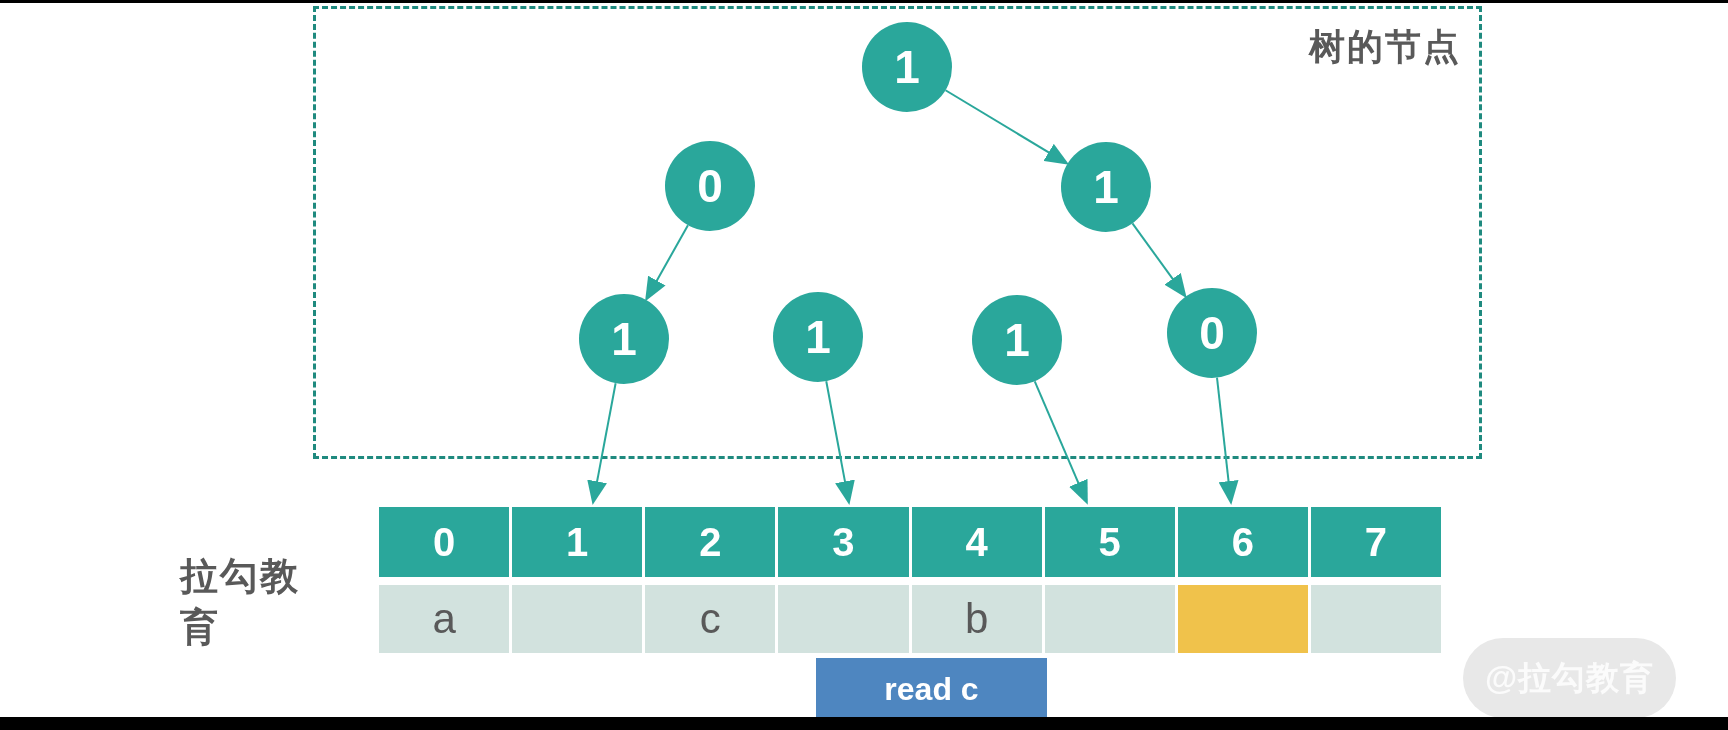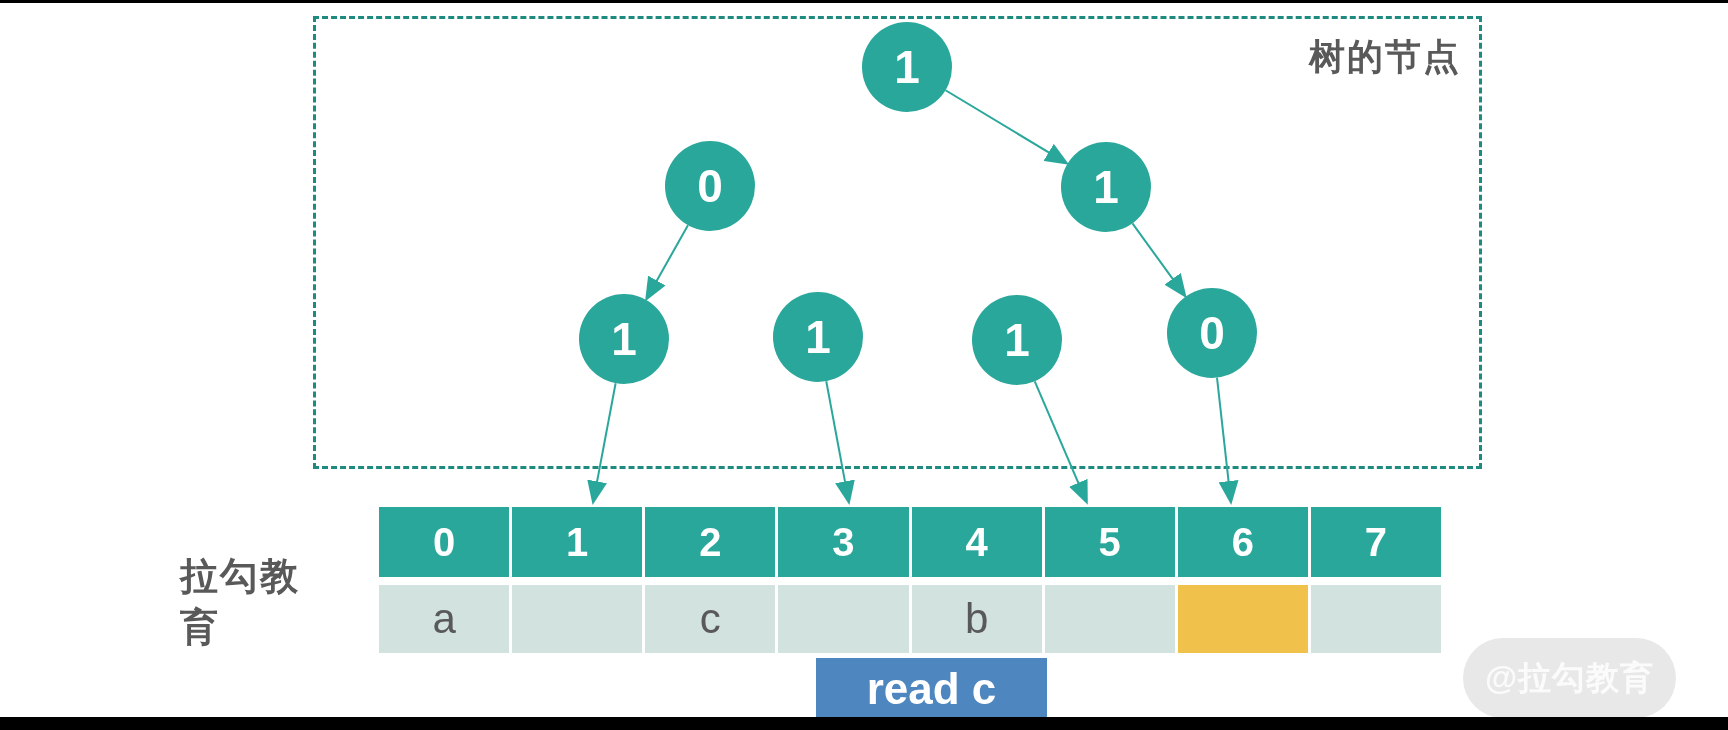--- a/index.html
+++ b/index.html
@@ -4,21 +4,21 @@
 <style>
   html,body{margin:0;padding:0;background:#fff;}
   #canvas{
     position:relative;width:1728px;height:730px;background:#ffffff;
     overflow:hidden;font-family:"Liberation Sans","DejaVu Sans",sans-serif;
   }
   .bar{position:absolute;left:0;width:1728px;background:#000;}
   #top-bar{top:0;height:3px;}
   #bottom-bar{top:717px;height:13px;z-index:9;}
   #tree-box{
-    position:absolute;left:313px;top:16px;width:1169px;height:453px;
+    position:absolute;left:313px;top:6px;width:1169px;height:453px;
     border:3px dashed #1f8a7f;box-sizing:border-box;
   }
   #tree-box-label{
     position:absolute;right:18px;top:14px;
     font-size:36px;font-weight:bold;color:#595959;letter-spacing:2px;
   }
   #edge-svg{position:absolute;left:0;top:0;width:1728px;height:730px;pointer-events:none;}
   .tree-node{
     position:absolute;width:90px;height:90px;border-radius:50%;
     background:#2aa79b;color:#fff;display:flex;align-items:center;justify-content:center;
@@ -34,21 +34,21 @@
   .row.header .cell{background:#2aa79b;color:#fff;font-size:40px;font-weight:bold;}
   .row.values .cell{background:#d2e2de;color:#595959;font-size:42px;}
   .row.values .cell.hl{background:#f0c24b;}
   #cache-label{
     position:absolute;left:180px;top:551px;width:150px;
     font-size:38px;font-weight:bold;color:#595959;letter-spacing:2px;
   }
   #action-button{
     position:absolute;left:816px;top:658px;width:231px;height:62px;
     background:#4e86c0;color:#fff;display:flex;align-items:center;justify-content:center;
-    font-size:44px;font-weight:bold;
+    font-size:32px;font-weight:bold;
   }
   #watermark{
     position:absolute;left:1463px;top:638px;width:213px;height:80px;
     background:#e8e8e8;border-radius:40px;z-index:1;
     display:flex;align-items:center;justify-content:center;
     color:#fbfbfb;font-size:33px;font-weight:bold;letter-spacing:1px;
   }
 </style>
 </head>
 <body>

